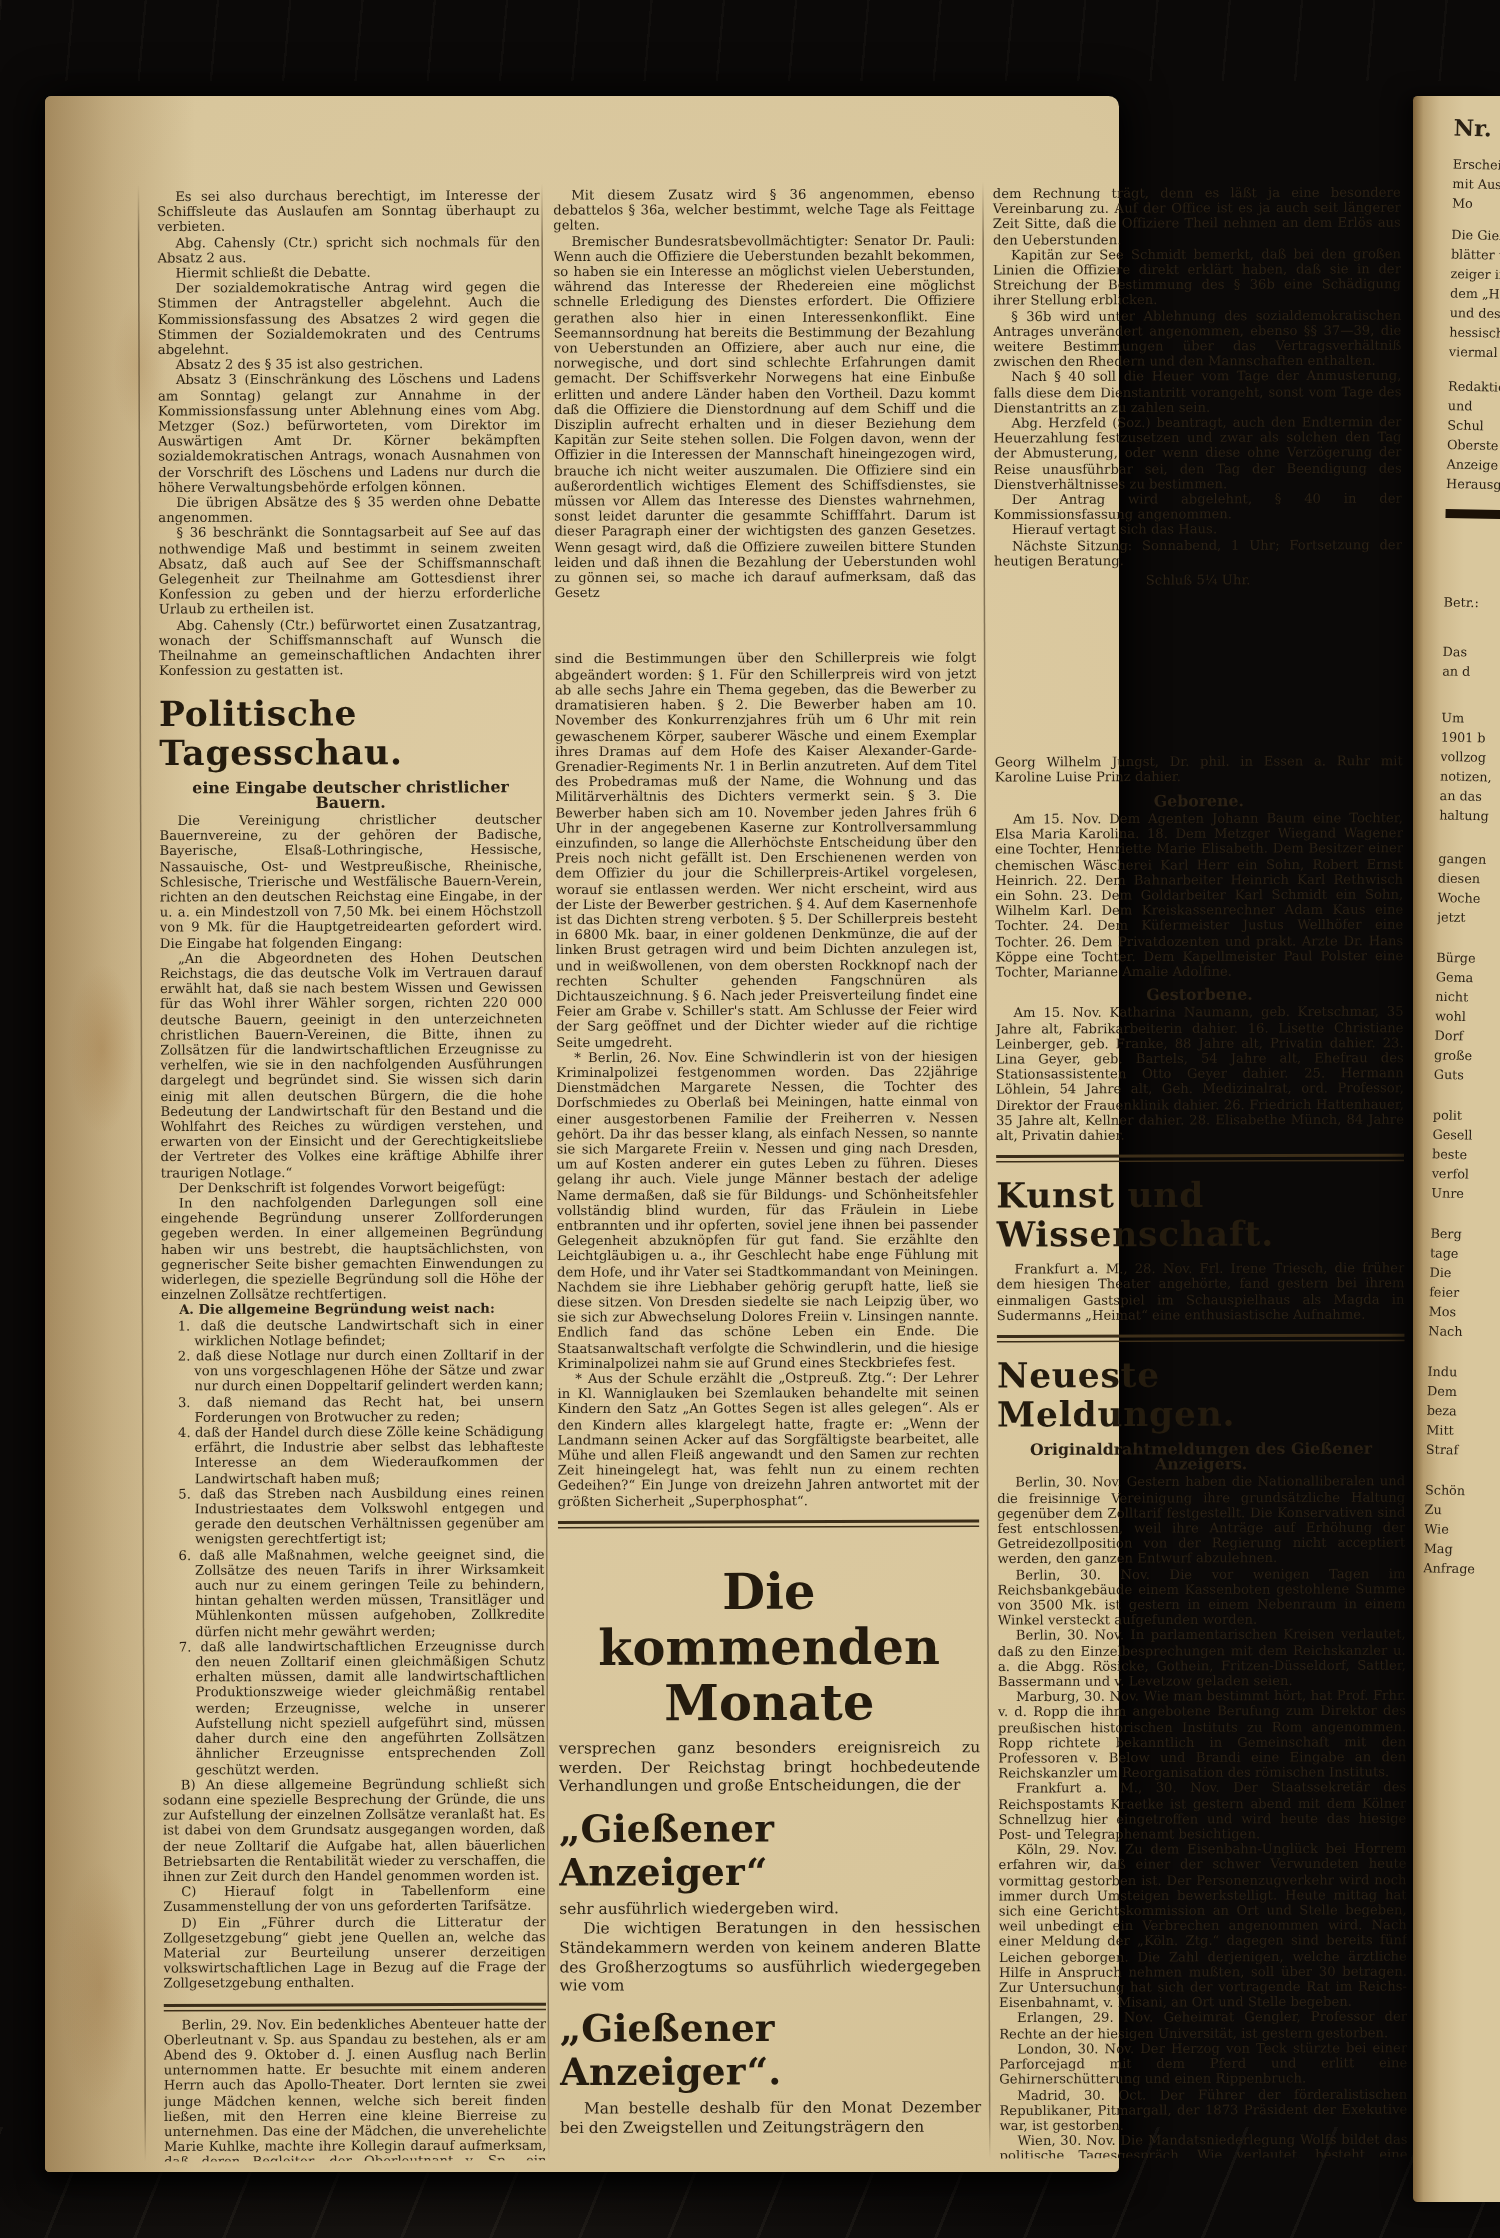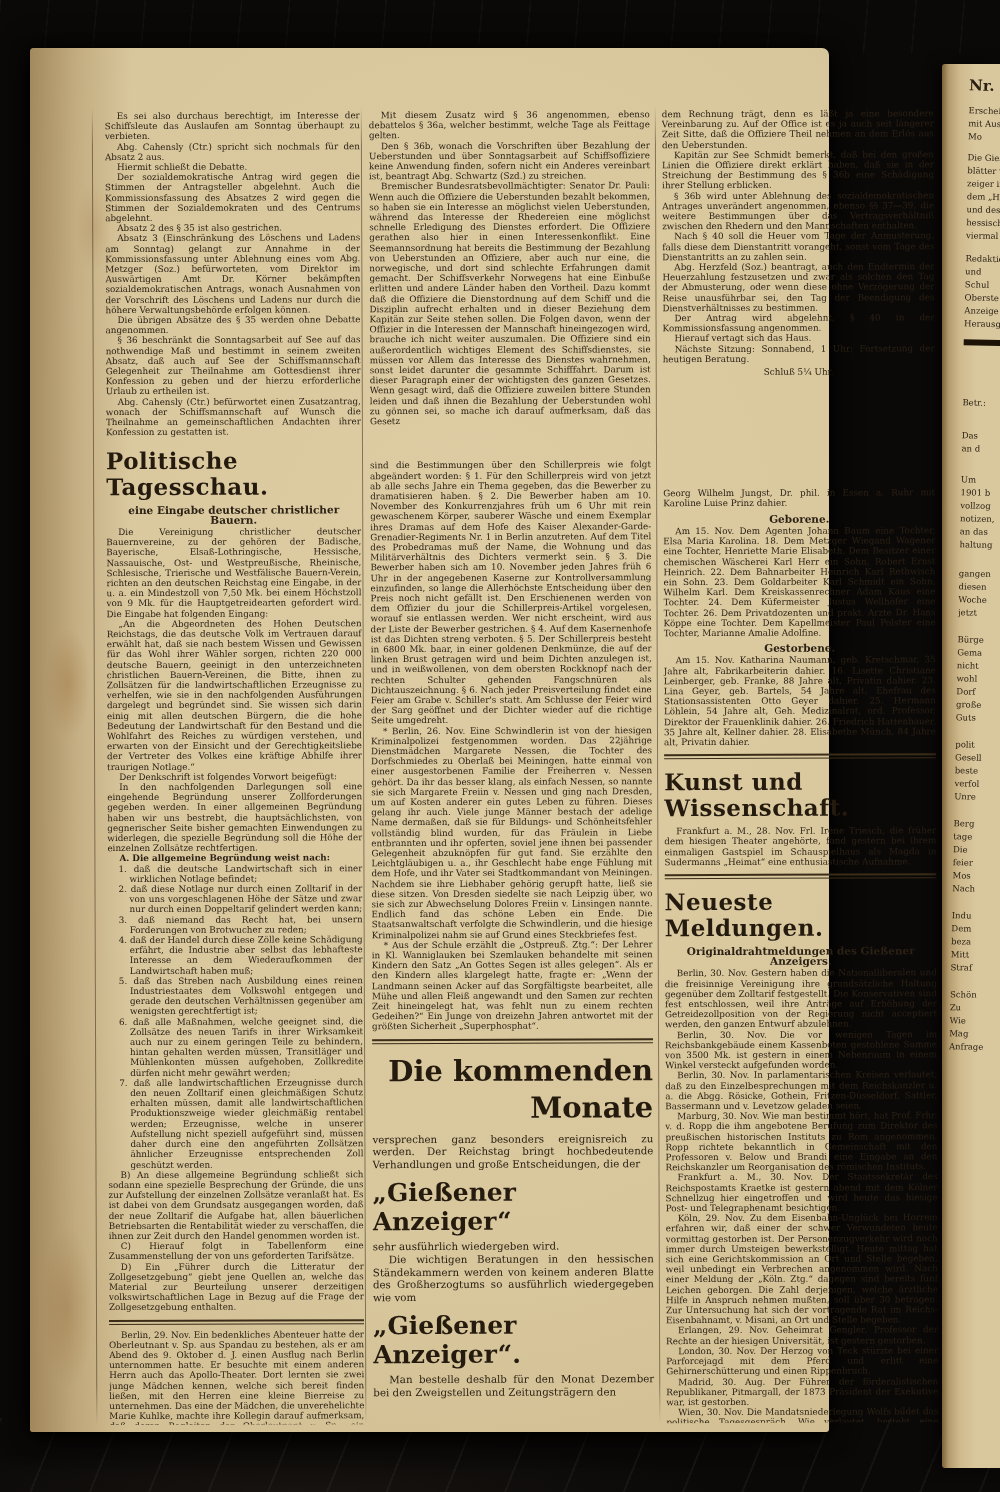--- a/index.html
+++ b/index.html
@@ -14,21 +14,21 @@
     background:
       linear-gradient(100deg, rgba(90,80,70,.10) 0 1px, transparent 1px 70px),
       repeating-linear-gradient(95deg, rgba(110,100,85,.07) 0 1.5px, transparent 1.5px 48px);}
   .scratches.bottom{top:1418px;height:74px;
     background:
       repeating-linear-gradient(112deg, rgba(130,120,100,.09) 0 2px, transparent 2px 55px),
       radial-gradient(60% 100% at 30% 100%, rgba(120,105,85,.10), transparent 70%);}
 
   
   .main-page{
-    position:absolute;left:30px;top:48px;width:799px;height:1384px;
+    position:absolute;left:30px;top:64px;width:716px;height:1384px;
     border-radius:4px 7px 3px 3px;
     background:radial-gradient(120% 90% at 55% 40%, #decca4 0%, #d8c69c 55%, #cfbb8f 85%, #c2ab7e 100%);
     box-shadow:0 0 30px rgba(0,0,0,.9), 0 6px 18px rgba(0,0,0,.8);
   }
   .spine{
     position:absolute;left:0;top:0;bottom:0;width:100px;border-radius:4px 0 0 3px;
     background:linear-gradient(90deg, rgba(122,89,45,.55) 0%, rgba(146,113,66,.30) 45%, rgba(0,0,0,0) 100%);
   }
   .blotch{position:absolute;border-radius:50%;pointer-events:none;}
   .blotch.b1{left:8px;top:560px;width:60px;height:150px;background:radial-gradient(closest-side, rgba(150,105,50,.35), transparent 75%);}
@@ -54,22 +54,22 @@
 
   .blk{margin:0;}
   .blk.p{text-indent:12px;}
   .blk.pn{text-indent:0;}
   .blk.pb{font-weight:bold;text-indent:12px;}
   .blk.li{padding-left:22px;text-indent:-11px;}
   .blk.c{text-align:center;text-indent:0;margin:3px 0;}
   .blk.h1{font-size:23px;line-height:26px;font-weight:bold;text-align:left;text-indent:0;
           margin:10px 0 5px;color:#241b0e;letter-spacing:.5px;}
   .blk.h2{font-size:10.5px;font-weight:bold;text-align:center;text-indent:0;margin:5px 0 2px;}
-  .blk.adt{font-size:29px;line-height:37px;font-weight:bold;text-align:right;text-indent:0;
-           margin:9px 0 6px;color:#241b0e;}
+  .blk.adt{font-size:33px;line-height:37px;font-weight:bold;text-align:center;text-indent:0;
+           margin:24px 0 6px;color:#241b0e;}
   .blk.adb{font-size:25px;line-height:29px;font-weight:bold;text-align:left;text-indent:0;
            margin:7px 0 4px;color:#241b0e;}
   .blk.adp{font-size:10.3px;line-height:12.8px;text-indent:16px;}
   .blk.adp0{font-size:10.3px;line-height:12.8px;text-indent:0;}
   .blk.rule2{height:2px;border-top:2px solid #3b2d18;border-bottom:1px solid #3b2d18;margin:7px 0 5px;}
   .blk.gap{}
 
   
   .edge-page{
     position:absolute;left:942px;top:64px;width:58px;height:1404px;overflow:hidden;
@@ -127,21 +127,20 @@
         <div class="blk li">7. daß alle landwirtschaftlichen Erzeugnisse durch den neuen Zolltarif einen gleichmäßigen Schutz erhalten müssen, damit alle landwirtschaftlichen Produktionszweige wieder gleichmäßig rentabel werden; Erzeugnisse, welche in unserer Aufstellung nicht speziell aufgeführt sind, müssen daher durch eine den angeführten Zollsätzen ähnlicher Erzeugnisse entsprechenden Zoll geschützt werden.</div>
         <div class="blk p">B) An diese allgemeine Begründung schließt sich sodann eine spezielle Besprechung der Gründe, die uns zur Aufstellung der einzelnen Zollsätze veranlaßt hat. Es ist dabei von dem Grundsatz ausgegangen worden, daß der neue Zolltarif die Aufgabe hat, allen bäuerlichen Betriebsarten die Rentabilität wieder zu verschaffen, die ihnen zur Zeit durch den Handel genommen worden ist.</div>
         <div class="blk p">C) Hierauf folgt in Tabellenform eine Zusammenstellung der von uns geforderten Tarifsätze.</div>
         <div class="blk p">D) Ein „Führer durch die Litteratur der Zollgesetzgebung“ giebt jene Quellen an, welche das Material zur Beurteilung unserer derzeitigen volkswirtschaftlichen Lage in Bezug auf die Frage der Zollgesetzgebung enthalten.</div>
         <div class="blk rule2"></div>
         <div class="blk p">Berlin, 29. Nov. Ein bedenkliches Abenteuer hatte der Oberleutnant v. Sp. aus Spandau zu bestehen, als er am Abend des 9. Oktober d. J. einen Ausflug nach Berlin unternommen hatte. Er besuchte mit einem anderen Herrn auch das Apollo-Theater. Dort lernten sie zwei junge Mädchen kennen, welche sich bereit finden ließen, mit den Herren eine kleine Bierreise zu unternehmen. Das eine der Mädchen, die unverehelichte Marie Kuhlke, machte ihre Kollegin darauf aufmerksam, daß deren Begleiter, der Oberleutnant v. Sp., ein wohlgefülltes Portemonnaie bei sich führe. Nachdem die beiden Paare in einem Lokal verschiedene Glas Pilsener zu sich genommen, bestiegen der Oberleutnant und seine Begleiterin, die unverehelichte Elise Hentze, eine Droschke. Der stark angetrunkene Offizier schlief gleich ein. Diese Gelegenheit benutzte das Mädchen, ihm das Portemonnaie aus der Tasche zu ziehen. Sodann verlangte es, daß der Kutscher halte. Hierdurch erwachte der Offizier, der das Mädchen nicht freigeben wollte, sondern dem Kutscher befahl, bis ans Ziel zu fahren. Die Hentze schlug darauf die Thürscheibe mit der Faust ein und rief um Hilfe. Um Aufsehen zu vermeiden, und da er nicht wußte, daß er bestohlen war, zog der Offizier es vor, das Mädchen aussteigen zu lassen. Er mußte vorher aber dem Kutscher die zertrümmerte Scheibe mit 5 Mk. bezahlen. — Am folgenden Tag trafen die Hentze und die Kuhlke sich in der Zimmerstraße. Die erstere erzählte von ihrem Erlebnis, gab aber die erbeutete Summe nur auf 200 Mk. anstatt auf 500 Mk. an und erbot sich, der Kuhlke hiervon 100 Mk. abzugeben. Die Kuhlke nahm die 100 Mk., erstattete aber dennoch Anzeige, da sie annahm, daß die Hentze nicht ehrlich geteilt habe. Im gestrigen Termin vor der 4. Strafkammer des Landgerichts I zeigte sich, daß die Angeklagte Hentze bereits dreimal wegen Diebstähle vorbestraft war, die unter ähnlichen Verhältnissen begangen waren. Der Gerichtshof billigte der Angeklagten mildernde Umstände zu und beließ es bei einer Gefängnisstrafe von einem Jahr.</div>
       </div>
 
     <div class="col" id="col-mid">
         <div class="blk p">Mit diesem Zusatz wird § 36 angenommen, ebenso debattelos § 36a, welcher bestimmt, welche Tage als Feittage gelten.</div>
-        <div class="blk p">Den § 36b, wonach die Vorschriften über Bezahlung der Ueberstunden und über Sonntagsarbeit auf Schiffsoffiziere keine Anwendung finden, sofern nicht ein Anderes vereinbart ist, beantragt Abg. Schwartz (Szd.) zu streichen.</div>
         <div class="blk p">Bremischer Bundesratsbevollmächtigter: Senator Dr. Pauli: Wenn auch die Offiziere die Ueberstunden bezahlt bekommen, so haben sie ein Interesse an möglichst vielen Ueberstunden, während das Interesse der Rhedereien eine möglichst schnelle Erledigung des Dienstes erfordert. Die Offiziere gerathen also hier in einen Interessenkonflikt. Eine Seemannsordnung hat bereits die Bestimmung der Bezahlung von Ueberstunden an Offiziere, aber auch nur eine, die norwegische, und dort sind schlechte Erfahrungen damit gemacht. Der Schiffsverkehr Norwegens hat eine Einbuße erlitten und andere Länder haben den Vortheil. Dazu kommt daß die Offiziere die Dienstordnung auf dem Schiff und die Disziplin aufrecht erhalten und in dieser Beziehung dem Kapitän zur Seite stehen sollen. Die Folgen davon, wenn der Offizier in die Interessen der Mannschaft hineingezogen wird, brauche ich nicht weiter auszumalen. Die Offiziere sind ein außerordentlich wichtiges Element des Schiffsdienstes, sie müssen vor Allem das Interesse des Dienstes wahrnehmen, sonst leidet darunter die gesammte Schifffahrt. Darum ist dieser Paragraph einer der wichtigsten des ganzen Gesetzes. Wenn gesagt wird, daß die Offiziere zuweilen bittere Stunden leiden und daß ihnen die Bezahlung der Ueberstunden wohl zu gönnen sei, so mache ich darauf aufmerksam, daß das Gesetz</div>
         <div class="blk gap" style="height: 34px;"></div>
         <div class="blk pn">sind die Bestimmungen über den Schillerpreis wie folgt abgeändert worden: § 1. Für den Schillerpreis wird von jetzt ab alle sechs Jahre ein Thema gegeben, das die Bewerber zu dramatisieren haben. § 2. Die Bewerber haben am 10. November des Konkurrenzjahres früh um 6 Uhr mit rein gewaschenem Körper, sauberer Wäsche und einem Exemplar ihres Dramas auf dem Hofe des Kaiser Alexander-Garde-Grenadier-Regiments Nr. 1 in Berlin anzutreten. Auf dem Titel des Probedramas muß der Name, die Wohnung und das Militärverhältnis des Dichters vermerkt sein. § 3. Die Bewerber haben sich am 10. November jeden Jahres früh 6 Uhr in der angegebenen Kaserne zur Kontrollversammlung einzufinden, so lange die Allerhöchste Entscheidung über den Preis noch nicht gefällt ist. Den Erschienenen werden von dem Offizier du jour die Schillerpreis-Artikel vorgelesen, worauf sie entlassen werden. Wer nicht erscheint, wird aus der Liste der Bewerber gestrichen. § 4. Auf dem Kasernenhofe ist das Dichten streng verboten. § 5. Der Schillerpreis besteht in 6800 Mk. baar, in einer goldenen Denkmünze, die auf der linken Brust getragen wird und beim Dichten anzulegen ist, und in weißwollenen, von dem obersten Rockknopf nach der rechten Schulter gehenden Fangschnüren als Dichtauszeichnung. § 6. Nach jeder Preisverteilung findet eine Feier am Grabe v. Schiller's statt. Am Schlusse der Feier wird der Sarg geöffnet und der Dichter wieder auf die richtige Seite umgedreht.</div>
         <div class="blk p">* Berlin, 26. Nov. Eine Schwindlerin ist von der hiesigen Kriminalpolizei festgenommen worden. Das 22jährige Dienstmädchen Margarete Nessen, die Tochter des Dorfschmiedes zu Oberlaß bei Meiningen, hatte einmal von einer ausgestorbenen Familie der Freiherren v. Nessen gehört. Da ihr das besser klang, als einfach Nessen, so nannte sie sich Margarete Freiin v. Nessen und ging nach Dresden, um auf Kosten anderer ein gutes Leben zu führen. Dieses gelang ihr auch. Viele junge Männer bestach der adelige Name dermaßen, daß sie für Bildungs- und Schönheitsfehler vollständig blind wurden, für das Fräulein in Liebe entbrannten und ihr opferten, soviel jene ihnen bei passender Gelegenheit abzuknöpfen für gut fand. Sie erzählte den Leichtgläubigen u. a., ihr Geschlecht habe enge Fühlung mit dem Hofe, und ihr Vater sei Stadtkommandant von Meiningen. Nachdem sie ihre Liebhaber gehörig gerupft hatte, ließ sie diese sitzen. Von Dresden siedelte sie nach Leipzig über, wo sie sich zur Abwechselung Dolores Freiin v. Linsingen nannte. Endlich fand das schöne Leben ein Ende. Die Staatsanwaltschaft verfolgte die Schwindlerin, und die hiesige Kriminalpolizei nahm sie auf Grund eines Steckbriefes fest.</div>
         <div class="blk p">* Aus der Schule erzählt die „Ostpreuß. Ztg.“: Der Lehrer in Kl. Wanniglauken bei Szemlauken behandelte mit seinen Kindern den Satz „An Gottes Segen ist alles gelegen“. Als er den Kindern alles klargelegt hatte, fragte er: „Wenn der Landmann seinen Acker auf das Sorgfältigste bearbeitet, alle Mühe und allen Fleiß angewandt und den Samen zur rechten Zeit hineingelegt hat, was fehlt nun zu einem rechten Gedeihen?“ Ein Junge von dreizehn Jahren antwortet mit der größten Sicherheit „Superphosphat“.</div>
         <div class="blk rule2"></div>
         <div class="blk adt">Die kommenden Monate</div>
         <div class="blk adp0">versprechen ganz besonders ereignisreich zu werden. Der Reichstag bringt hochbedeutende Verhandlungen und große Entscheidungen, die der</div>
         <div class="blk adb">„Gießener Anzeiger“</div>
         <div class="blk adp0">sehr ausführlich wiedergeben wird.</div>
@@ -173,21 +172,21 @@
         <div class="blk h1">Neueste Meldungen.</div>
         <div class="blk h2">Originaldrahtmeldungen des Gießener Anzeigers.</div>
         <div class="blk p">Berlin, 30. Nov. Gestern haben die Nationalliberalen und die freisinnige Vereinigung ihre grundsätzliche Haltung gegenüber dem Zolltarif festgestellt. Die Konservativen sind fest entschlossen, weil ihre Anträge auf Erhöhung der Getreidezollposition von der Regierung nicht acceptiert werden, den ganzen Entwurf abzulehnen.</div>
         <div class="blk p">Berlin, 30. Nov. Die vor wenigen Tagen im Reichsbankgebäude einem Kassenboten gestohlene Summe von 3500 Mk. ist gestern in einem Nebenraum in einem Winkel versteckt aufgefunden worden.</div>
         <div class="blk p">Berlin, 30. Nov. In parlamentarischen Kreisen verlautet, daß zu den Einzelbesprechungen mit dem Reichskanzler u. a. die Abgg. Rösicke, Gothein, Fritzen-Düsseldorf, Sattler, Bassermann und v. Levetzow geladen seien.</div>
         <div class="blk p">Marburg, 30. Nov. Wie man bestimmt hört, hat Prof. Frhr. v. d. Ropp die ihm angebotene Berufung zum Direktor des preußischen historischen Instituts zu Rom angenommen. Ropp richtete bekanntlich in Gemeinschaft mit den Professoren v. Below und Brandi eine Eingabe an den Reichskanzler um Reorganisation des römischen Instituts.</div>
         <div class="blk p">Frankfurt a. M., 30. Nov. Der Staatssekretär des Reichspostamts Kraetke ist gestern abend mit dem Kölner Schnellzug hier eingetroffen und wird heute das hiesige Post- und Telegraphenamt besichtigen.</div>
         <div class="blk p">Köln, 29. Nov. Zu dem Eisenbahn-Unglück bei Horrem erfahren wir, daß einer der schwer Verwundeten heute vormittag gestorben ist. Der Personenzugverkehr wird noch immer durch Umsteigen bewerkstelligt. Heute mittag hat sich eine Gerichtskommission an Ort und Stelle begeben, weil unbedingt ein Verbrechen angenommen wird. Nach einer Meldung der „Köln. Ztg.“ dagegen sind bereits fünf Leichen geborgen. Die Zahl derjenigen, welche ärztliche Hilfe in Anspruch nehmen mußten, soll über 30 betragen. Zur Untersuchung hat sich der vortragende Rat im Reichs-Eisenbahnamt, v. Misani, an Ort und Stelle begeben.</div>
         <div class="blk p">Erlangen, 29. Nov. Geheimrat Gengler, Professor der Rechte an der hiesigen Universität, ist gestern gestorben.</div>
         <div class="blk p">London, 30. Nov. Der Herzog von Teck stürzte bei einer Parforcejagd mit dem Pferd und erlitt eine Gehirnerschütterung und einen Rippenbruch.</div>
-        <div class="blk p">Madrid, 30. Aug. Der Führer der förderalistischen Republikaner, Pitmargall, der 1873 Präsident der Exekutive war, ist gestorben.</div>
+        <div class="blk p">Madrid, 30. Oct. Der Führer der förderalistischen Republikaner, Pitmargall, der 1873 Präsident der Exekutive war, ist gestorben.</div>
         <div class="blk p">Wien, 30. Nov. Die Mandatsniederlegung Wolfs bildet das politische Tagesgespräch. Wie verlautet, besteht eine Spaltung in der Alldeutschen Partei. Nach einer Blätter-Meldung hat Wolf in intimen Beziehungen zu der Tochter seines Fraktionsgenossen Dr. Tschan, der Braut des Prof. Seydel, gestanden.</div>
       </div>
   </div>
 </div>
 
 <div class="edge-page">
   <div class="edge-inner">
       <div class="blk edge-num">Nr. 2</div>
       <div class="blk frag">Erschei</div>
       <div class="blk frag">mit Aus</div>

